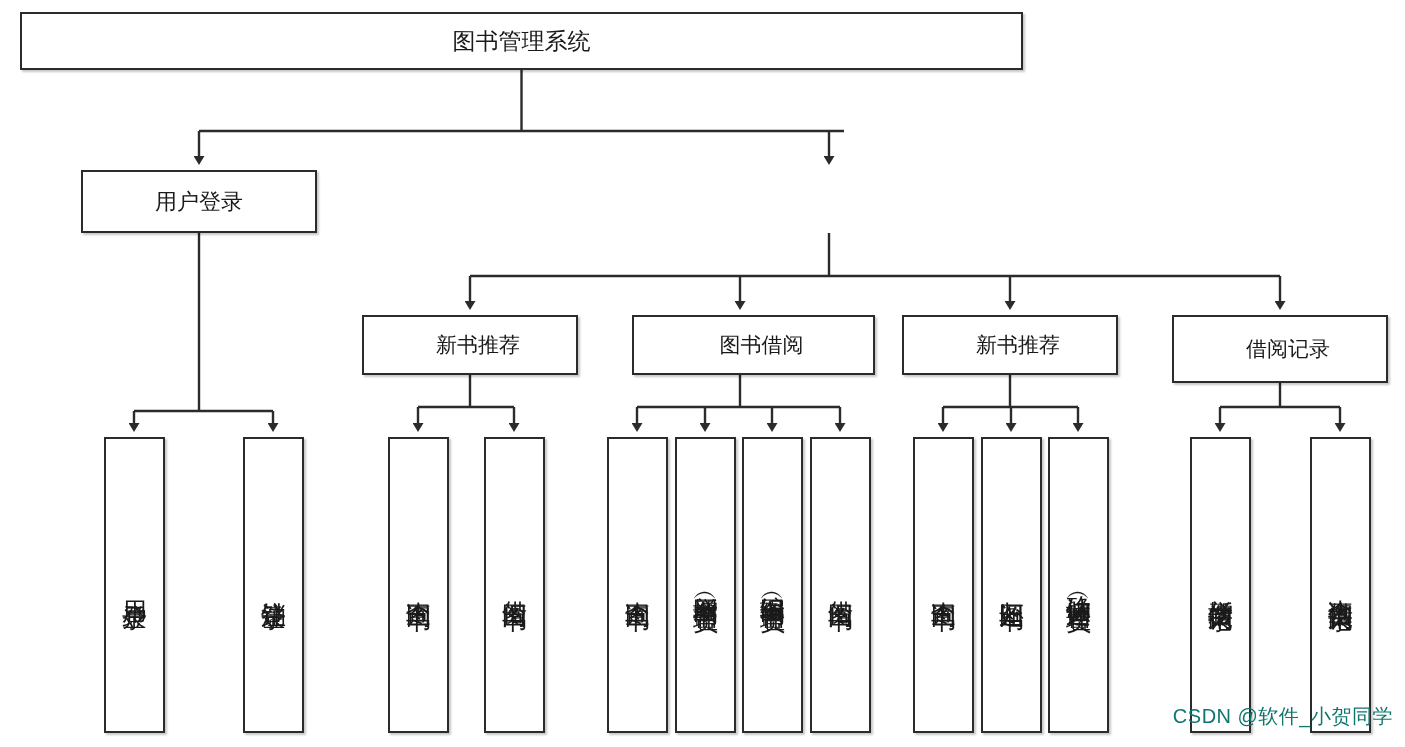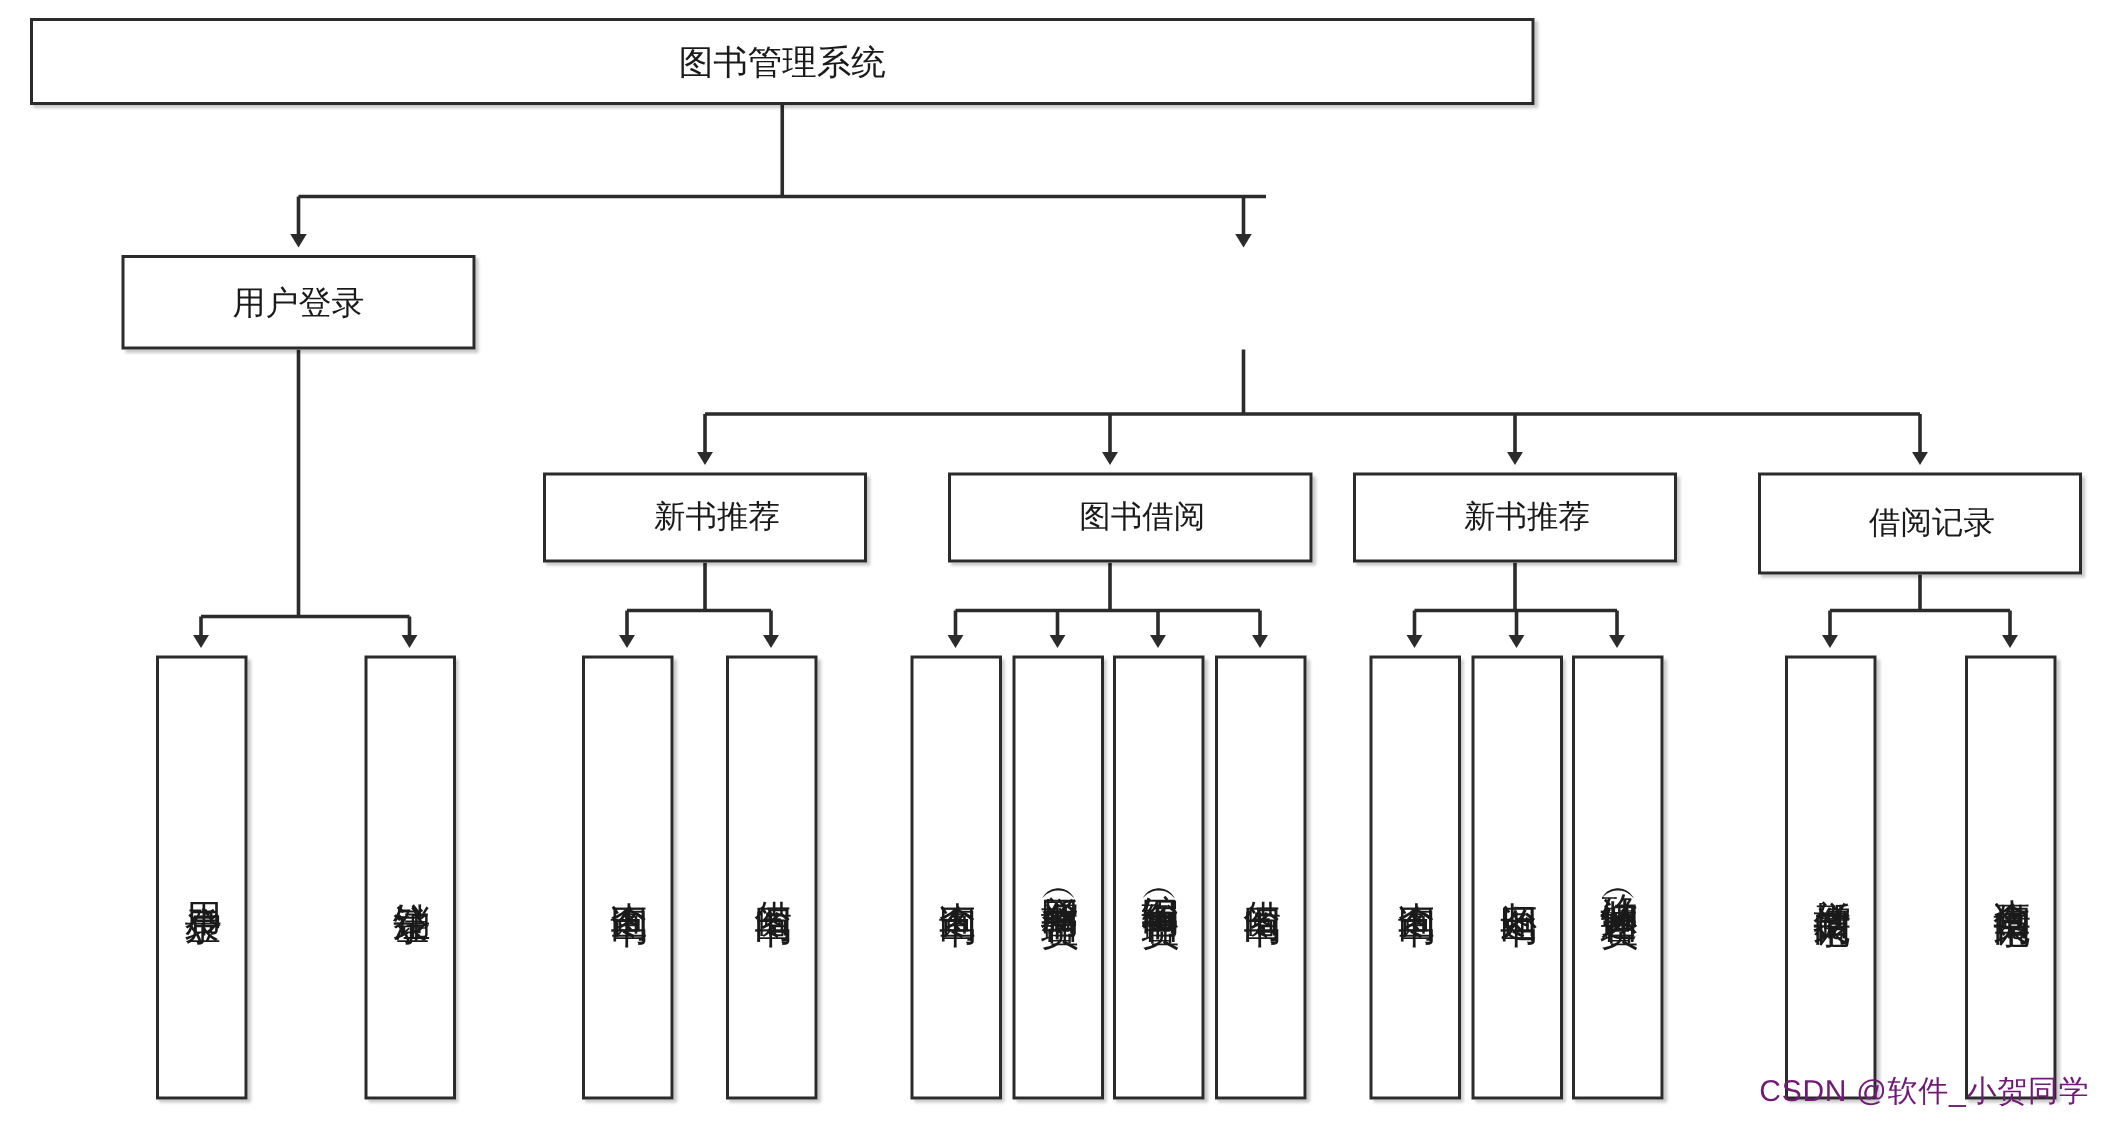--- a/index.html
+++ b/index.html
@@ -53,23 +53,23 @@
     writing-mode: vertical-rl;
     text-orientation: upright;
     font-size: 25px;
     letter-spacing: 2px;
     line-height: 1;
     white-space: nowrap;
   }
   #watermark {
     position: absolute;
     right: 12px;
-    bottom: 6px;
+    bottom: 17px;
     font-size: 20px;
-    color: #701a75;
+    color: #0f766e;
     letter-spacing: 0.5px;
     z-index: 5;
     white-space: nowrap;
   }
 </style>
 </head>
 <body>
 
 <div id="diagram-root">
 

